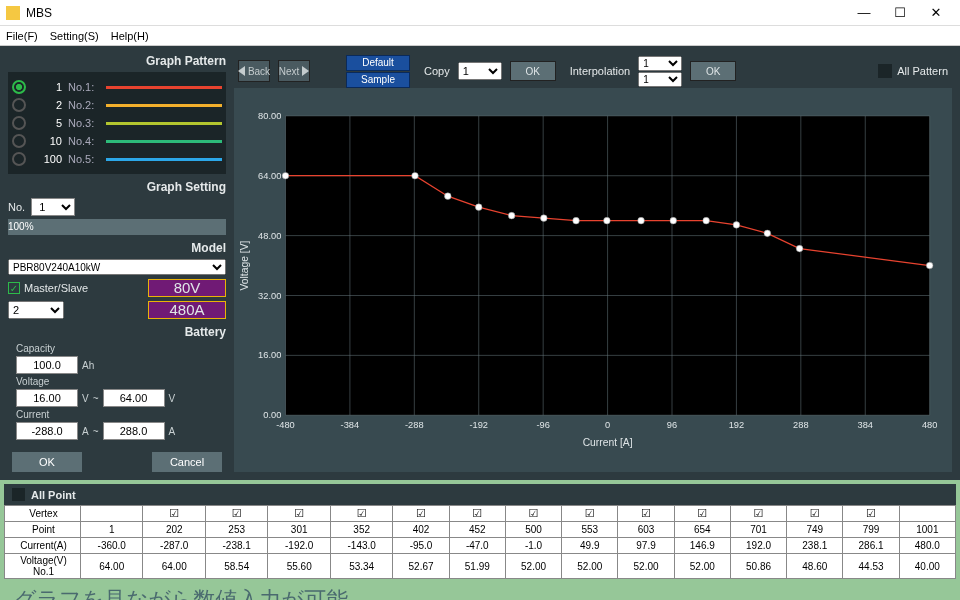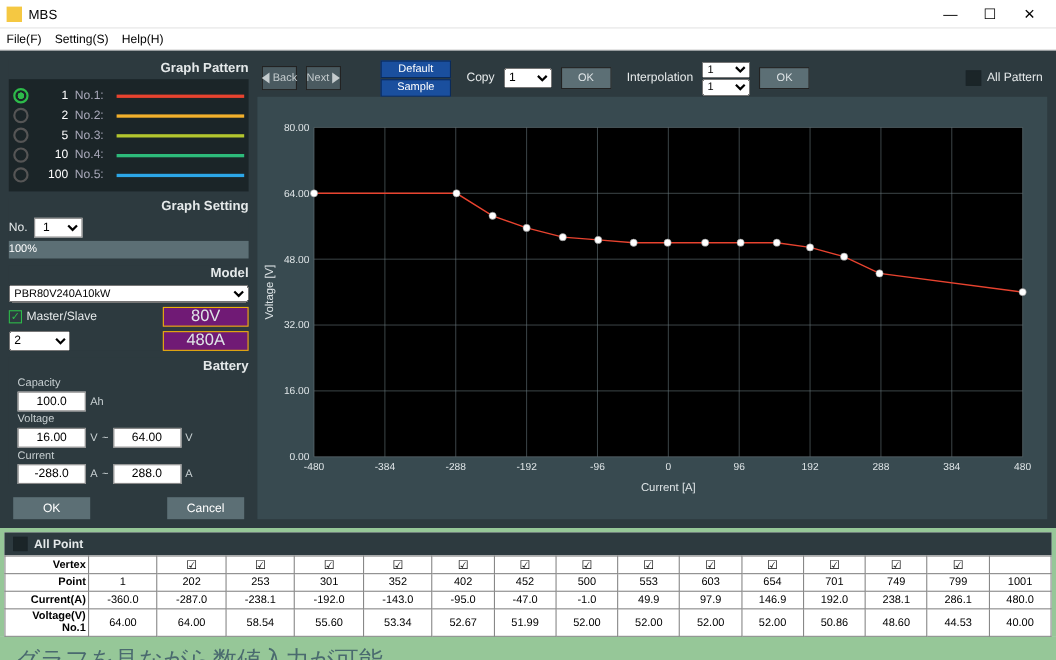--- a/index.html
+++ b/index.html
@@ -72,21 +72,21 @@
 .plot-bg { fill: #000; }
 .data-line { stroke: #e8432f; stroke-width: 1.2; fill: none; }
 .data-pt { fill: #fff; stroke: #888; stroke-width: 0.5; }
 
 
 .allpoint-wrap { border: 4px solid #96c798; border-bottom: none; }
 .allpoint-head { background: #2d3a3f; color: #e5e9ea; font-size: 11px; padding: 4px 8px; display: flex; align-items: flex-end; gap: 6px; font-weight: bold; }
 .allpoint-head .chk { width: 13px; height: 13px; border: 1px solid #1b2528; background: #1b2528; }
 .data-table { width: 100%; border-collapse: collapse; background: #fff; font-size: 10px; }
 .data-table th, .data-table td { border: 1px solid #888; padding: 1px 2px; text-align: center; height: 16px; }
-.data-table th { background: #fff; font-weight: bold; text-align: right; padding-left: 4px; width: 76px; }
+.data-table th { background: #fff; font-weight: normal; text-align: center; padding-left: 4px; width: 76px; }
 .data-table .chk-cell { font-size: 11px; }
 
 .caption-bar { background: #96c798; padding: 6px 14px 18px 14px; font-size: 22px; color: #4a6a6f; }
 
 </style>
 </head>
 <body>
 
 <div class="titlebar">
   <span class="icon"></span>

